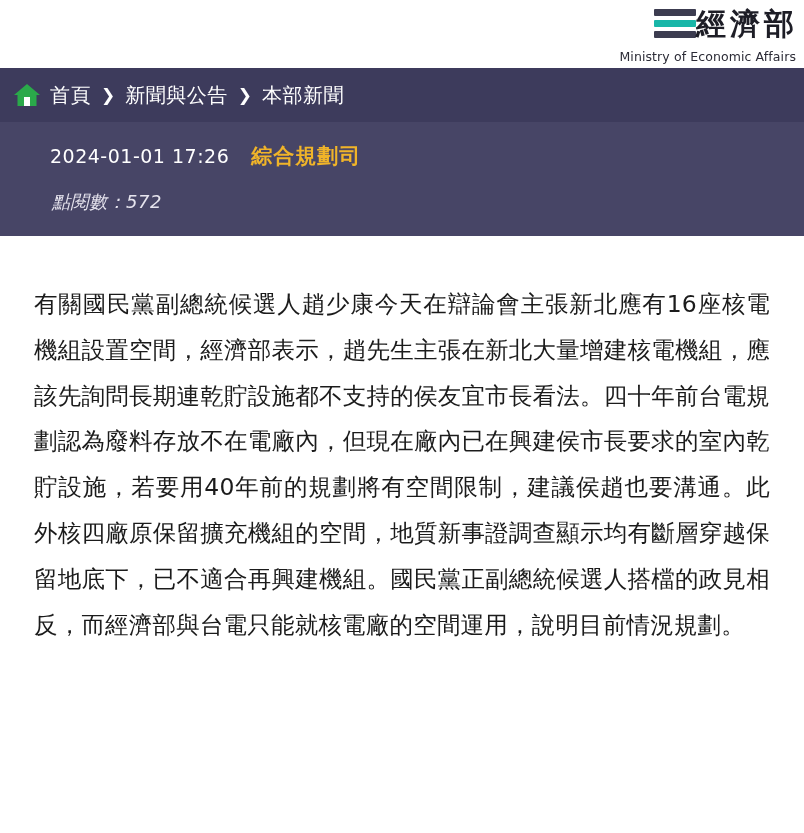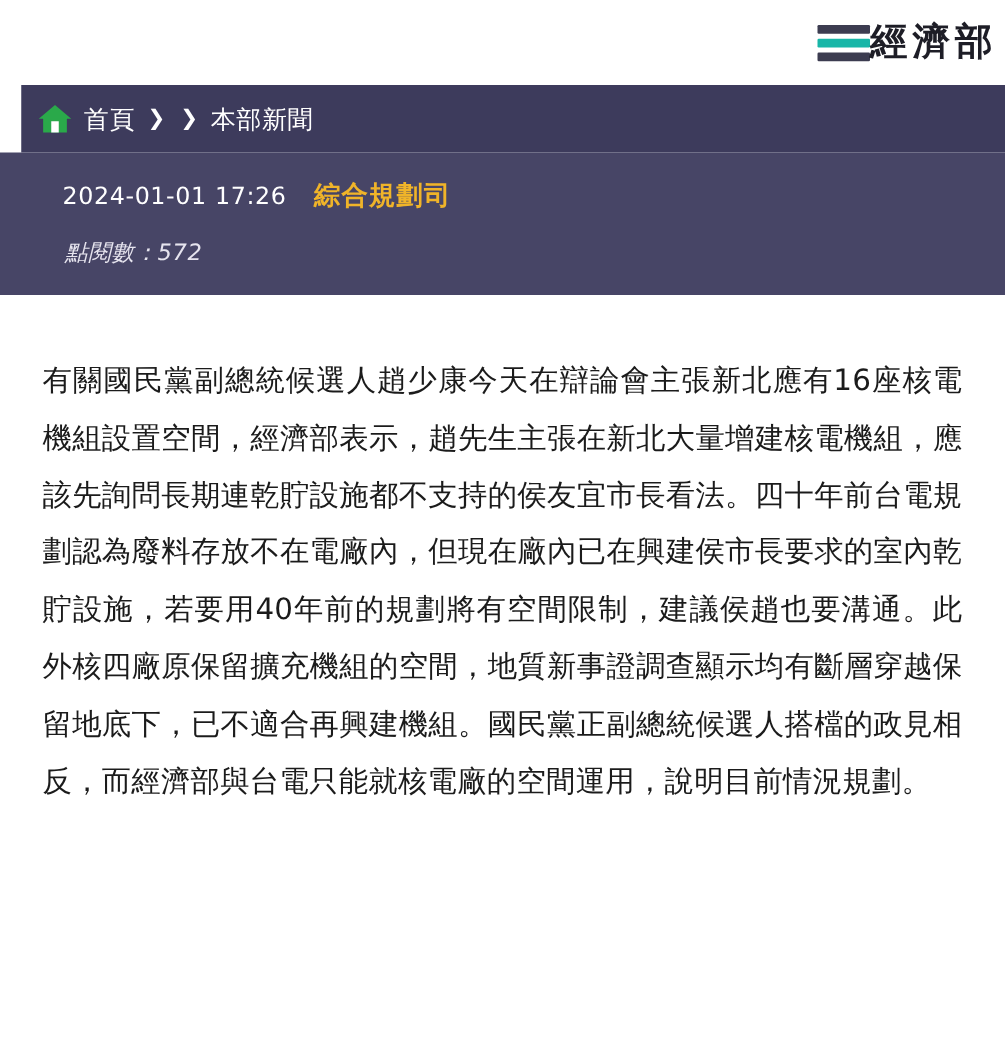--- a/index.html
+++ b/index.html
@@ -70,21 +70,20 @@
 
   
   .crumb-bar {
     height: 54px;
     background: #3d3b5c;
     display: flex;
     align-items: center;
     justify-content: space-between;
     padding: 0 14px 0 12px;
     color: #ffffff;
-    margin-left: 17px;
   }
   .crumb-left {
     display: flex;
     align-items: center;
     gap: 8px;
     font-size: 20px;
   }
   .home-icon {
     width: 30px;
     height: 28px;
@@ -177,33 +176,35 @@
 <div class="topbar">
   <div class="logo-wrap">
     <div class="logo-row">
       <span class="logo-mark">
         <i></i>
           <i></i>
           <i></i>
       </span>
       <span class="logo-cn">經濟部</span>
     </div>
+    <div class="logo-en">Ministry of Economic Affairs</div>
   </div>
 </div>
 
 <div class="crumb-bar">
   <div class="crumb-left">
     <span class="home-icon">
       <svg width="30" height="28" viewBox="0 0 30 28" aria-hidden="true">
         <path d="M15 3 L28 14 L24.5 14 L24.5 25 L5.5 25 L5.5 14 L2 14 Z" fill="#2aa94a"></path>
         <rect x="12" y="16" width="6" height="9" fill="#ffffff"></rect>
       </svg>
     </span>
     <a class="crumb-link" href="#">首頁</a>
     <span class="crumb-sep">❯</span>
+    <a class="crumb-link" href="#">新聞與公告</a>
     <span class="crumb-sep">❯</span>
     <a class="crumb-link" href="#">本部新聞</a>
   </div>
 </div>
 
 <div class="title-block">
   <div class="meta-row">
     <span class="meta-date">2024-01-01 17:26</span>
     <span class="meta-dept">綜合規劃司</span>
   </div>

